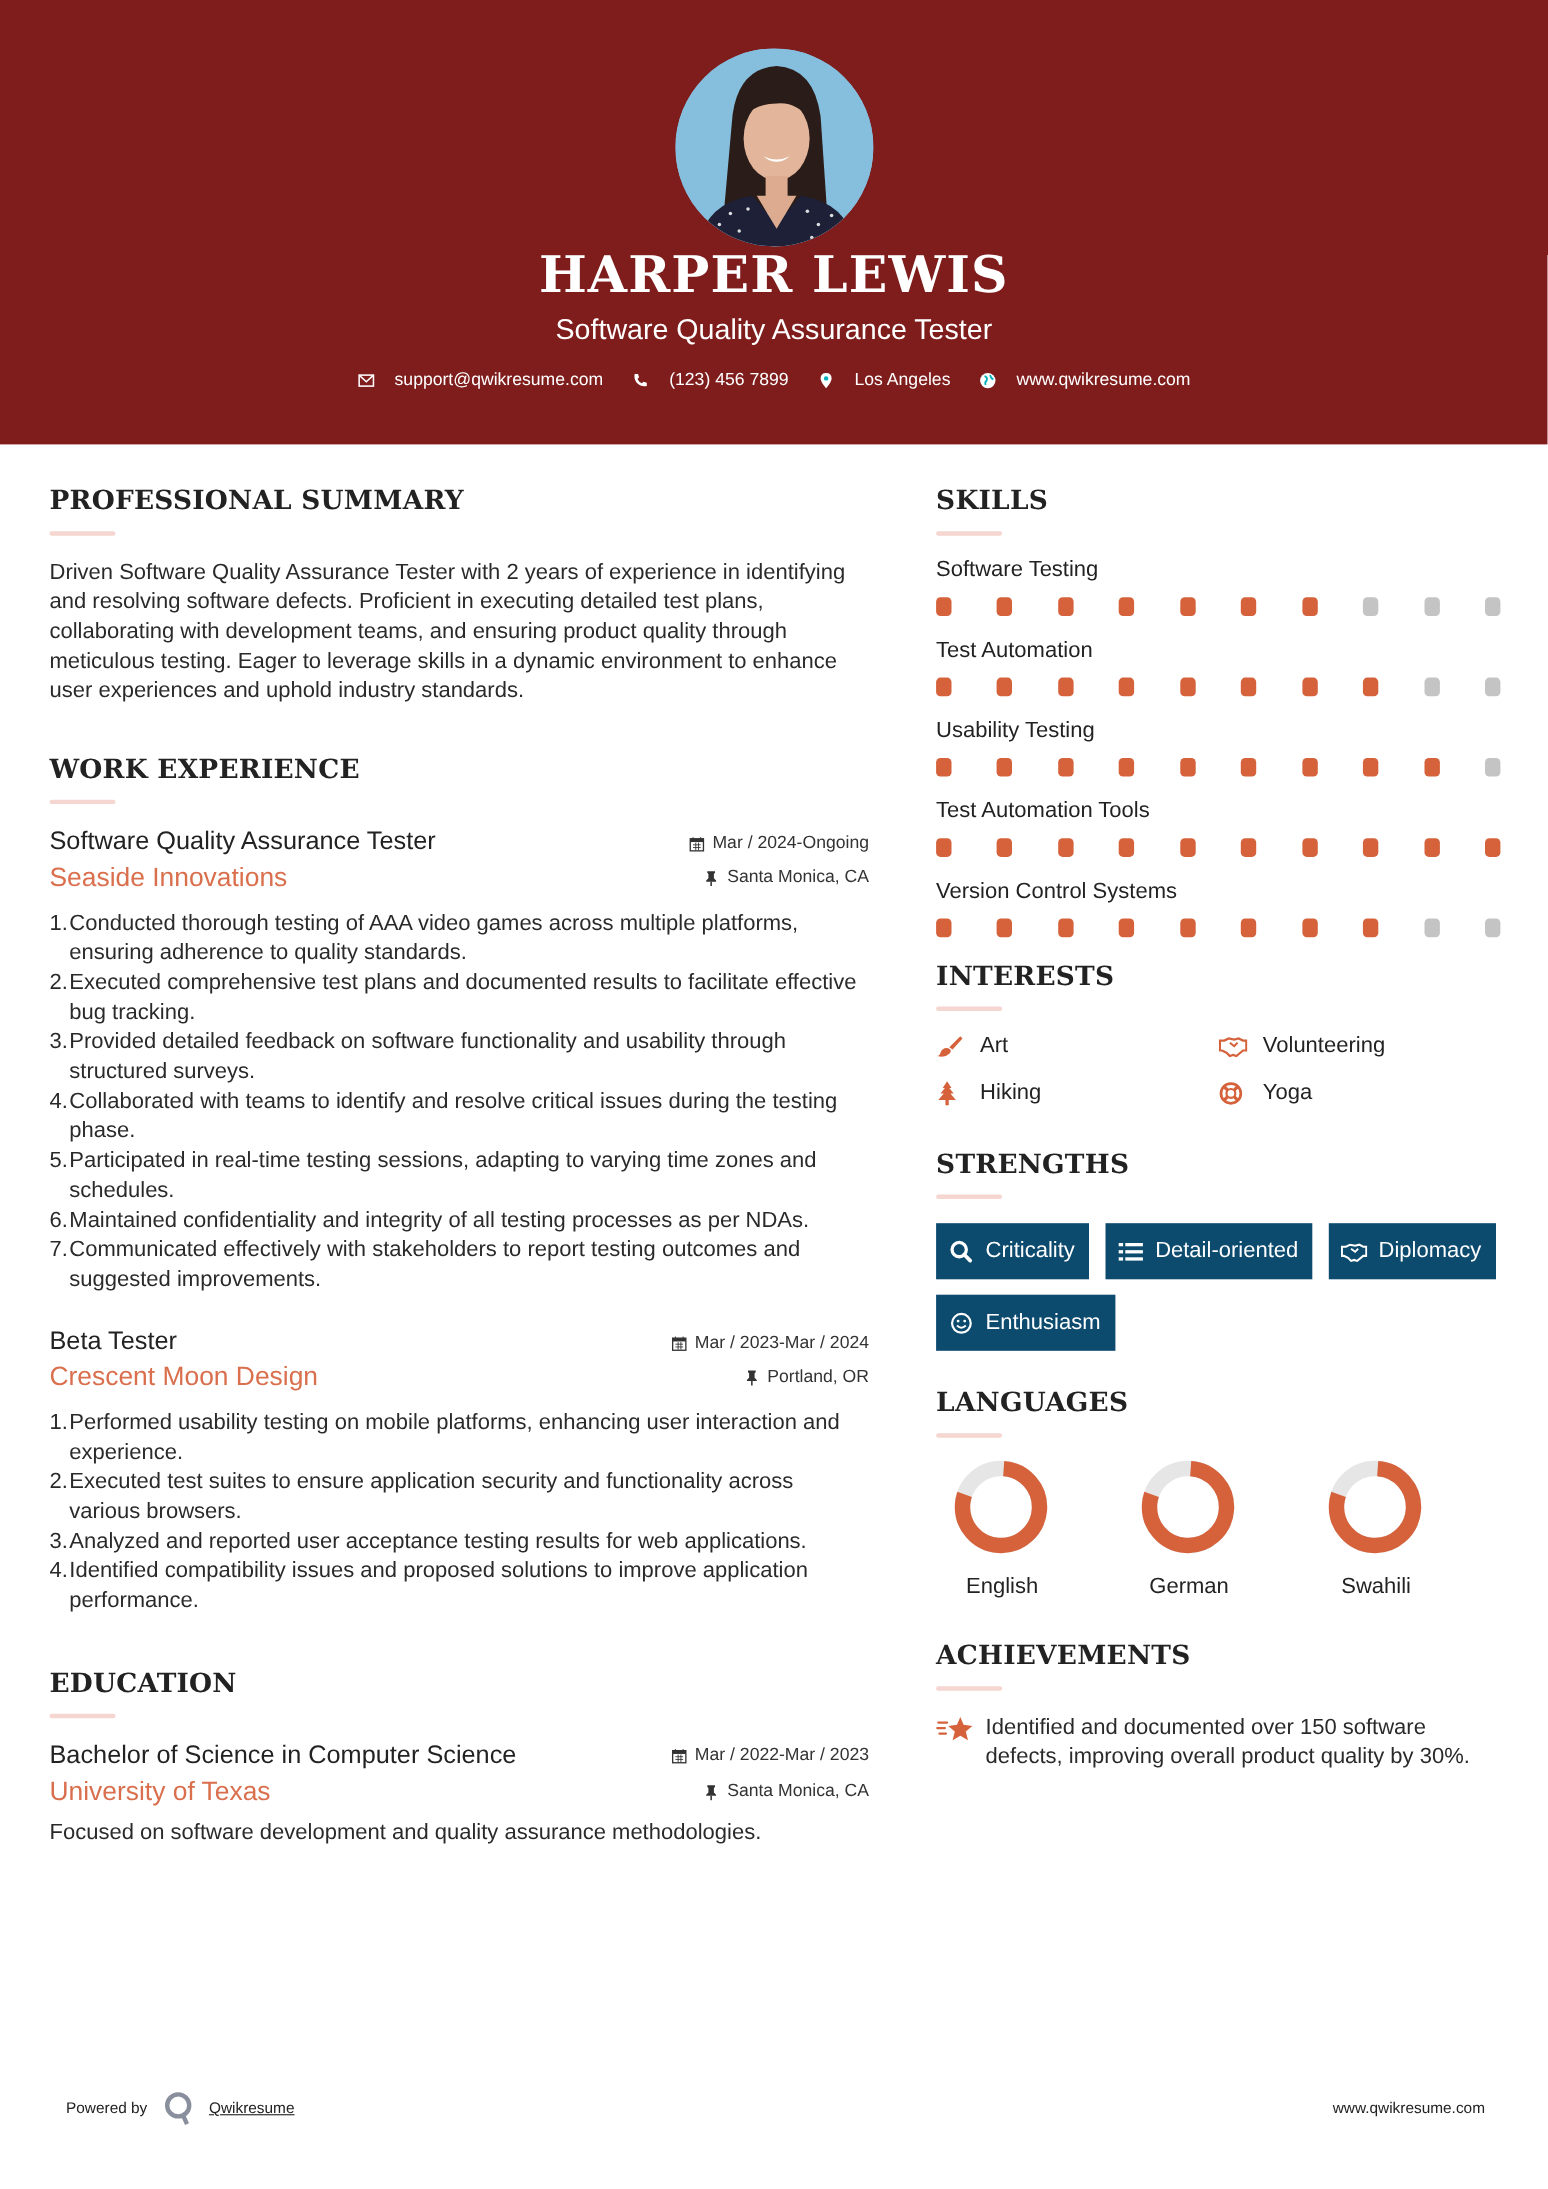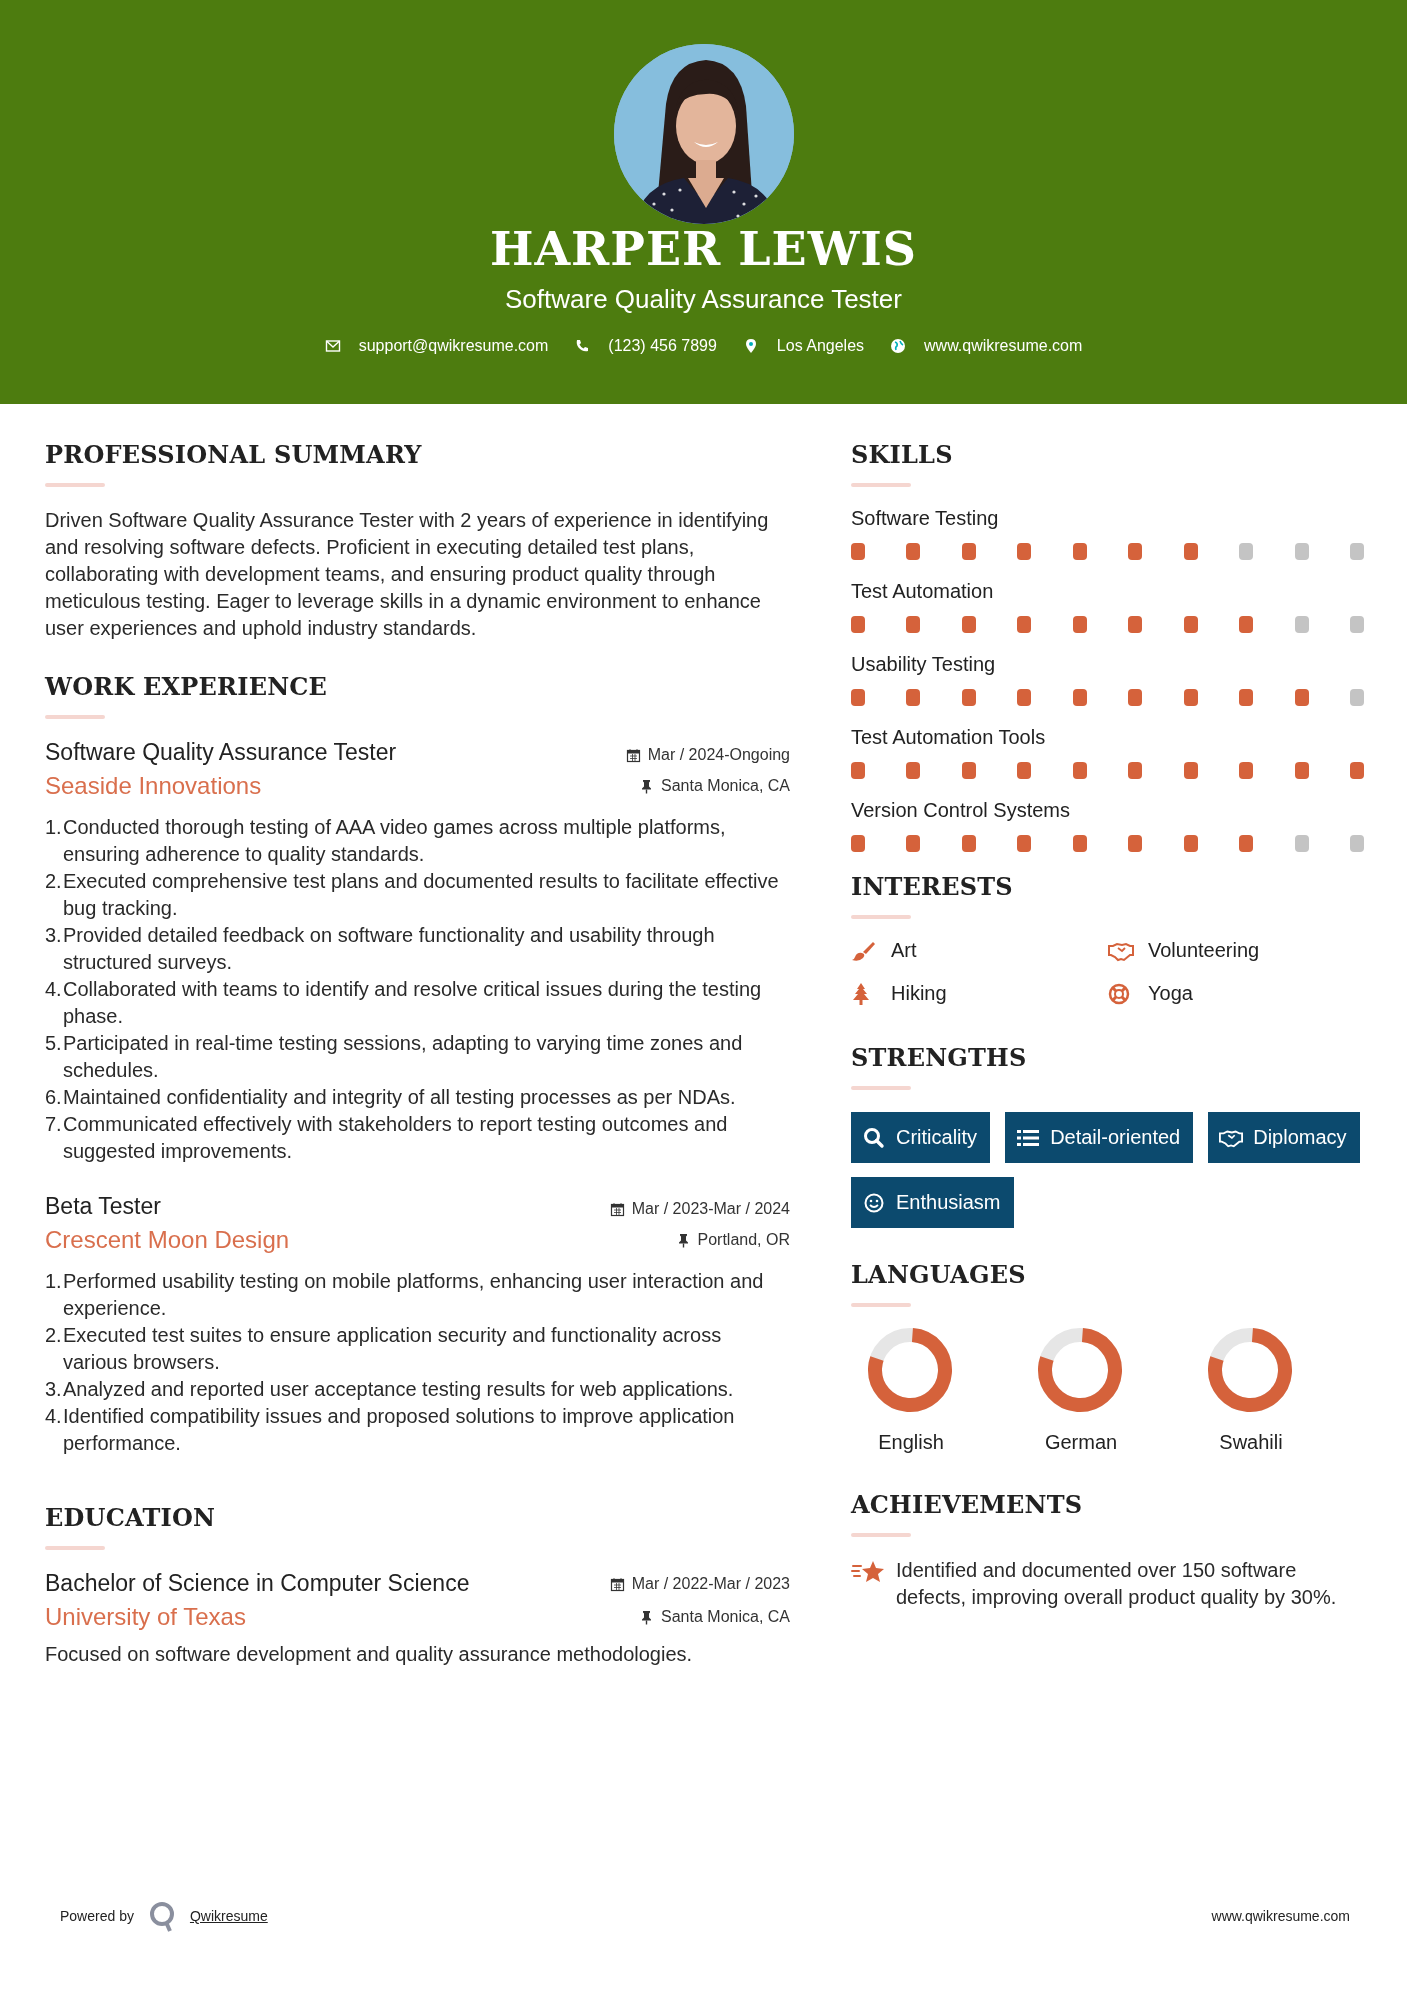--- a/index.html
+++ b/index.html
@@ -1,21 +1,21 @@
 <!DOCTYPE html>
 <html><head>
 <meta charset="utf-8">
 <style>
   * { box-sizing: border-box; margin: 0; padding: 0; }
   html, body { width: 1407px; height: 1990px; background: #ffffff; }
   body { font-family: "Liberation Sans", sans-serif; color: #222; position: relative; overflow: hidden; }
 
   .header {
     position: absolute; left: 0; top: 0; width: 1407px; height: 404px;
-    background: #4d7c0f;
+    background: #7f1d1d;
   }
   .avatar {
     position: absolute; left: 614px; top: 44px; width: 180px; height: 180px;
     border-radius: 50%; background: #86bedd; overflow: hidden;
   }
   .avatar svg { width: 100%; height: 100%; display: block; }
   .name {
     position: absolute; left: 0; top: 222px; width: 1407px; text-align: center;
     font-family: "DejaVu Serif", serif; font-weight: bold; font-size: 46px; color: #fff;
     letter-spacing: 1px;
@@ -161,21 +161,21 @@
 </div>
 
 <div class="col-left">
 
   <section>
     <div class="sec-title">PROFESSIONAL SUMMARY</div>
     <div class="sec-rule"></div>
     <p class="summary">Driven Software Quality Assurance Tester with 2 years of experience in identifying and resolving software defects. Proficient in executing detailed test plans, collaborating with development teams, and ensuring product quality through meticulous testing. Eager to leverage skills in a dynamic environment to enhance user experiences and uphold industry standards.</p>
   </section>
 
-  <section style="margin-top:30px;">
+  <section style="margin-top:42px;">
     <div class="sec-title">WORK EXPERIENCE</div>
     <div class="sec-rule"></div>
 
     <div class="job">
       <div class="job-head">
         <div class="job-title">Software Quality Assurance Tester</div>
         <div class="job-meta">
           <div class="meta-line" style="margin-top:6px;">
             <span class="mi">
               <svg viewBox="0 0 15 15">

